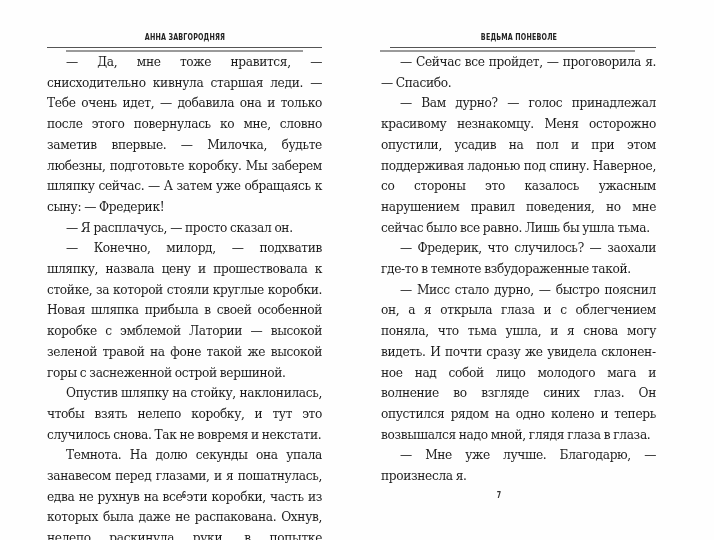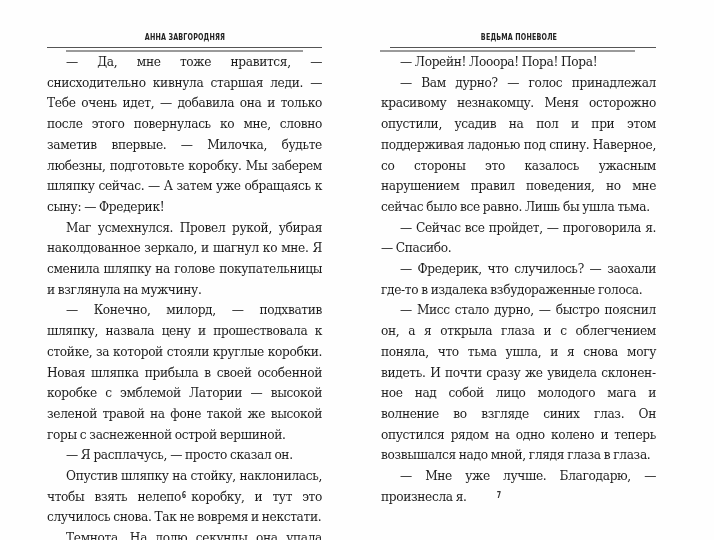--- a/index.html
+++ b/index.html
@@ -90,39 +90,37 @@
 <body>
 
 <div class="spread">
 
   <div class="page left">
     <div class="running-head">АННА ЗАВГОРОДНЯЯ</div>
     <div class="rule-thin"></div>
     <div class="rule-thick"></div>
     <div class="body-text">
       <p>— Да, мне тоже нравится, — снисходительно кивну­ла старшая леди. — Тебе очень идет, — добавила она и только после этого повернулась ко мне, словно заме­тив впервые. — Милочка, будьте любезны, подготовьте коробку. Мы заберем шляпку сейчас. — А затем уже об­ращаясь к сыну: — Фредерик!</p>
-      <p>Маг усмехнулся. Провел рукой, убирая наколдован­ное зеркало, и шагнул ко мне. Я сменила шляпку на го­лове покупательницы и взглянула на мужчину.</p>
+      <p>— Я расплачусь, — просто сказал он.</p>
       <p>— Конечно, милорд, — подхватив шляпку, назвала цену и прошествовала к стойке, за которой стояли кру­глые коробки. Новая шляпка прибыла в своей особен­ной коробке с эмблемой Латории — высокой зеленой травой на фоне такой же высокой горы с заснеженной острой вершиной.</p>
-      <p>— Я расплачусь, — просто сказал он.</p>
       <p>Опустив шляпку на стойку, наклонилась, чтобы взять нелепо коробку, и тут это случилось снова. Так не вовремя и некстати.</p>
       <p>Темнота. На долю секунды она упала занавесом пе­ред глазами, и я пошатнулась, едва не рухнув на все эти коробки, часть из которых была даже не распакована. Охнув, нелепо раскинула руки, в попытке зацепиться хоть за что-то, а секунду спустя почувствовала, что ме­ня подхватывают сильные мужские руки.</p>
 
     </div>
     <div class="folio">6</div>
   </div>
 
   <div class="page right">
     <div class="running-head">ВЕДЬМА ПОНЕВОЛЕ</div>
     <div class="rule-thin"></div>
     <div class="rule-thick"></div>
     <div class="body-text">
-      <p>— Лорейн! Лооора! Пора! Пора!</p>
+      <p>— Сейчас все пройдет, — проговорила я. — Спасибо.</p>
       <p>— Вам дурно? — голос принадлежал красивому не­знакомцу. Меня осторожно опустили, усадив на пол и при этом поддерживая ладонью под спину. Наверное, со стороны это казалось ужасным нарушением правил поведения, но мне сейчас было все равно. Лишь бы уш­ла тьма.</p>
-      <p>— Сейчас все пройдет, — проговорила я. — Спасибо.</p>
-      <p>— Фредерик, что случилось? — заохали где-то в издалека взбудораженные голоса.</p>
+      <p>— Фредерик, что случилось? — заохали где-то в темноте взбудораженные такой.</p>
       <p>— Мисс стало дурно, — быстро пояснил он, а я от­крыла глаза и с облегчением поняла, что тьма ушла, и я снова могу видеть. И почти сразу же увидела склонен­ное над собой лицо молодого мага и волнение во взгля­де синих глаз. Он опустился рядом на одно колено и те­перь возвышался надо мной, глядя глаза в глаза.</p>
       <p>— Мне уже лучше. Благодарю, — произнесла я.</p>
 
     </div>
     <div class="folio">7</div>
   </div>
 
 </div>
 
 </body></html>

